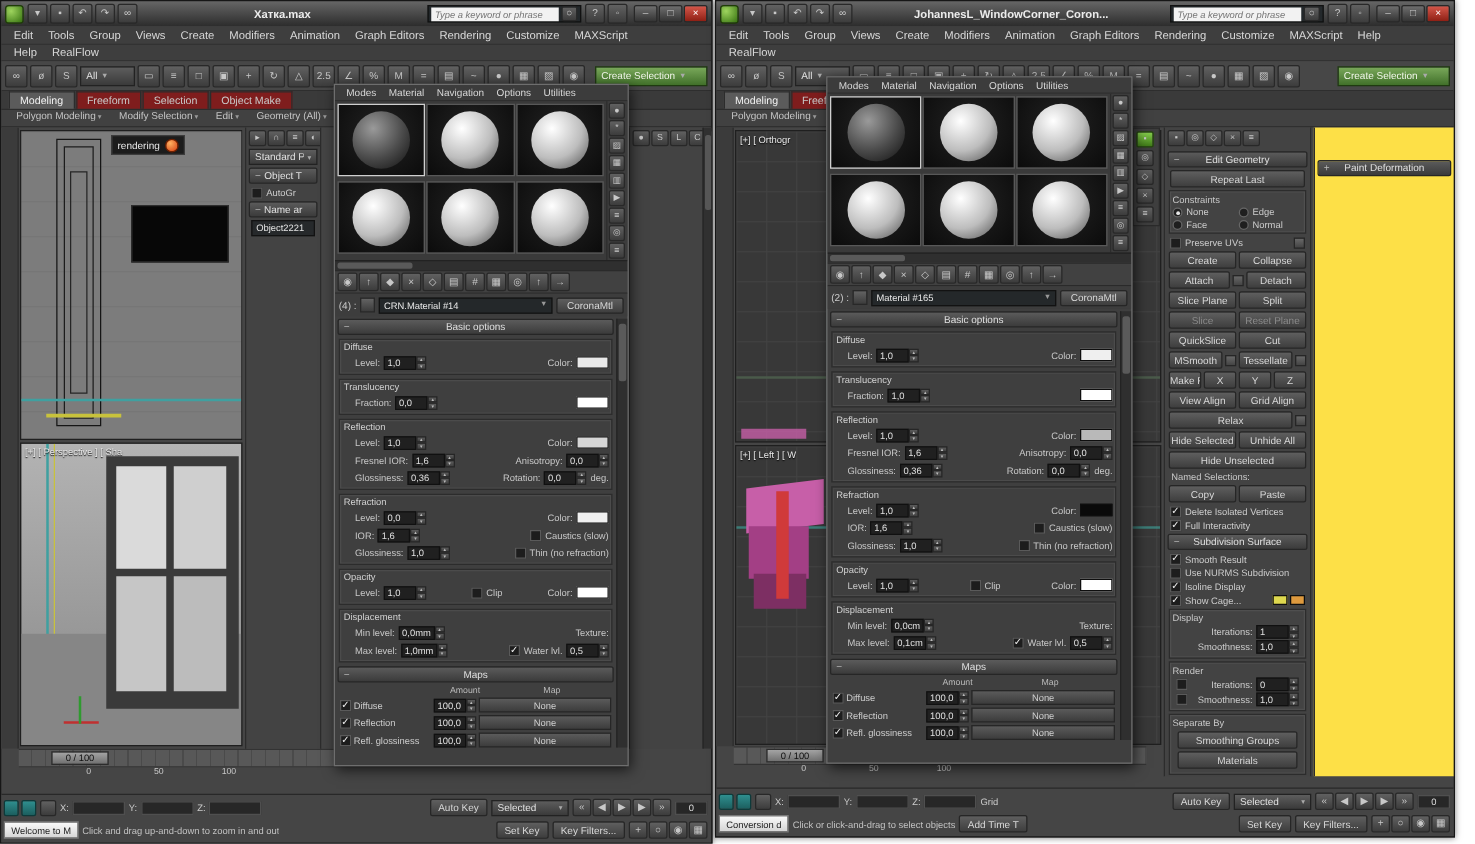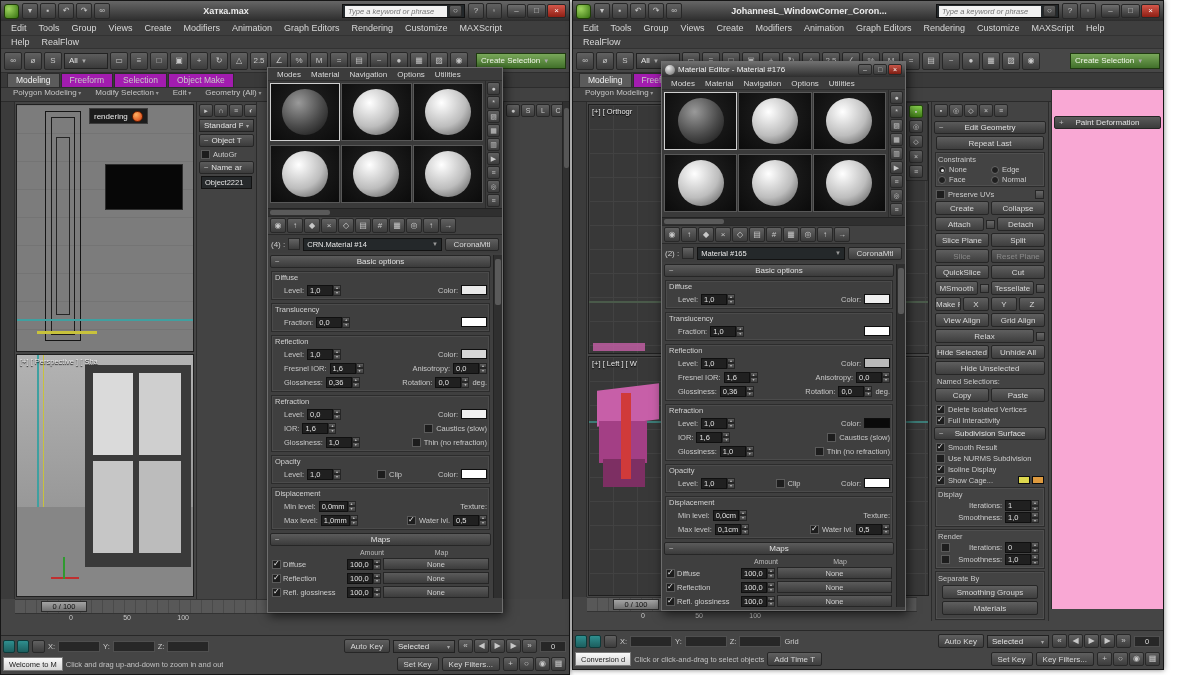--- a/index.html
+++ b/index.html
@@ -20,21 +20,21 @@
 .menubar{display:flex;background:#3e3e3e;padding:0 4px;height:15px;align-items:center;border-bottom:1px solid #323232;}
 .menubar.row2{height:13px;}
 .menu-item{font-size:9px;color:#d8d8d8;padding:0 6px;white-space:nowrap;}
 .toolbar{display:flex;align-items:center;gap:2px;background:#474747;height:24px;padding:0 3px;border-bottom:1px solid #2e2e2e;overflow:hidden;}
 .toolbar .tbico{width:18px;height:18px;line-height:16px;}
 .dd{display:inline-flex;align-items:center;gap:3px;background:linear-gradient(#5d5d5d,#3a3a3a);border:1px solid #222;height:16px;padding:0 4px;font-size:8px;color:#e2e2e2;white-space:nowrap;flex:none;}
 .dd b{font-size:6px;color:#aaa;font-weight:normal;}
 .dd.green{margin-left:auto;background:linear-gradient(#79a85a,#41702a);border-color:#1f3a10;min-width:90px;color:#f2f7ea;}
 .dd.small{height:13px;min-width:62px;justify-content:space-between;}
 .ribbontabs{display:flex;background:#3a3a3a;height:15px;padding:0 6px;gap:1px;border-bottom:1px solid #2c2c2c;}
-.ribbontabs .menu-item{font-size:8.5px;padding:1px 8px;background:#a21caf;border:1px solid #2c2c2c;border-bottom:0;color:#c9c9c9;}
+.ribbontabs .menu-item{font-size:8.5px;padding:1px 8px;background:#7f1d1d;border:1px solid #2c2c2c;border-bottom:0;color:#c9c9c9;}
 .ribbontabs .menu-item.active{background:#5b5b5b;color:#f2f2f2;}
 .ribbonpanels{display:flex;background:#414141;height:14px;padding:0 6px;gap:2px;border-bottom:1px solid #2a2a2a;}
 .ribbonpanels .menu-item{font-size:8px;color:#c5c5c5;padding:0 6px;}
 .ribbonpanels .menu-item::after{content:" ▾";font-size:6px;color:#999;}
 .workspace{position:relative;overflow:hidden;background:#454545;}
 .vstrip{position:absolute;left:0;top:0;bottom:0;width:14px;background:#3b3b3b;border-right:1px solid #2d2d2d;}
 .vp{position:absolute;border:1px solid #1f1f1f;overflow:hidden;}
 .vp-label{position:absolute;left:3px;top:2px;font-size:7.5px;color:#eaeaea;z-index:3;text-shadow:0 1px 1px #000;white-space:nowrap;}
 .art{position:absolute;}
 .vp.wire{background:#7c7c7c;background-image:linear-gradient(#747474 1px,transparent 1px);background-size:100% 28px;}
@@ -959,36 +959,27 @@
     <div class="groupbox">
       <div class="gtitle">Separate By</div>
       <div>
             <button class="xbtn stack">Smoothing Groups</button>
             <button class="xbtn stack">Materials</button>
           </div>
     </div>
 
   </div>
 
-  <div class="cpanel" style="left:478px;top:89px;width:113px;height:519px;background:#f9a8d4;">
+  <div class="cpanel" style="left:478px;top:101px;width:113px;height:519px;background:#fde047;">
     <div class="rollout-h plus" style="margin-top:26px;">
           <span>Paint Deformation</span>
         </div>
   </div>
 
   <div class="mated" style="left:88px;top:60px;width:245px;height:550px;">
-    <div class="d-title">
-      <span class="sphere-ico"></span>
-      <span class="t">Material Editor - Material #176</span>
-      <span class="d-btns">
-            <span class="tbico">–</span>
-            <span class="tbico">□</span>
-            <span class="tbico">×</span>
-          </span>
-    </div>
     <div class="d-menu">
           <span class="menu-item">Modes</span>
           <span class="menu-item">Material</span>
           <span class="menu-item">Navigation</span>
           <span class="menu-item">Options</span>
           <span class="menu-item">Utilities</span>
         </div>
     <div class="d-sample">
       <div class="slots">
             <div class="slot">

